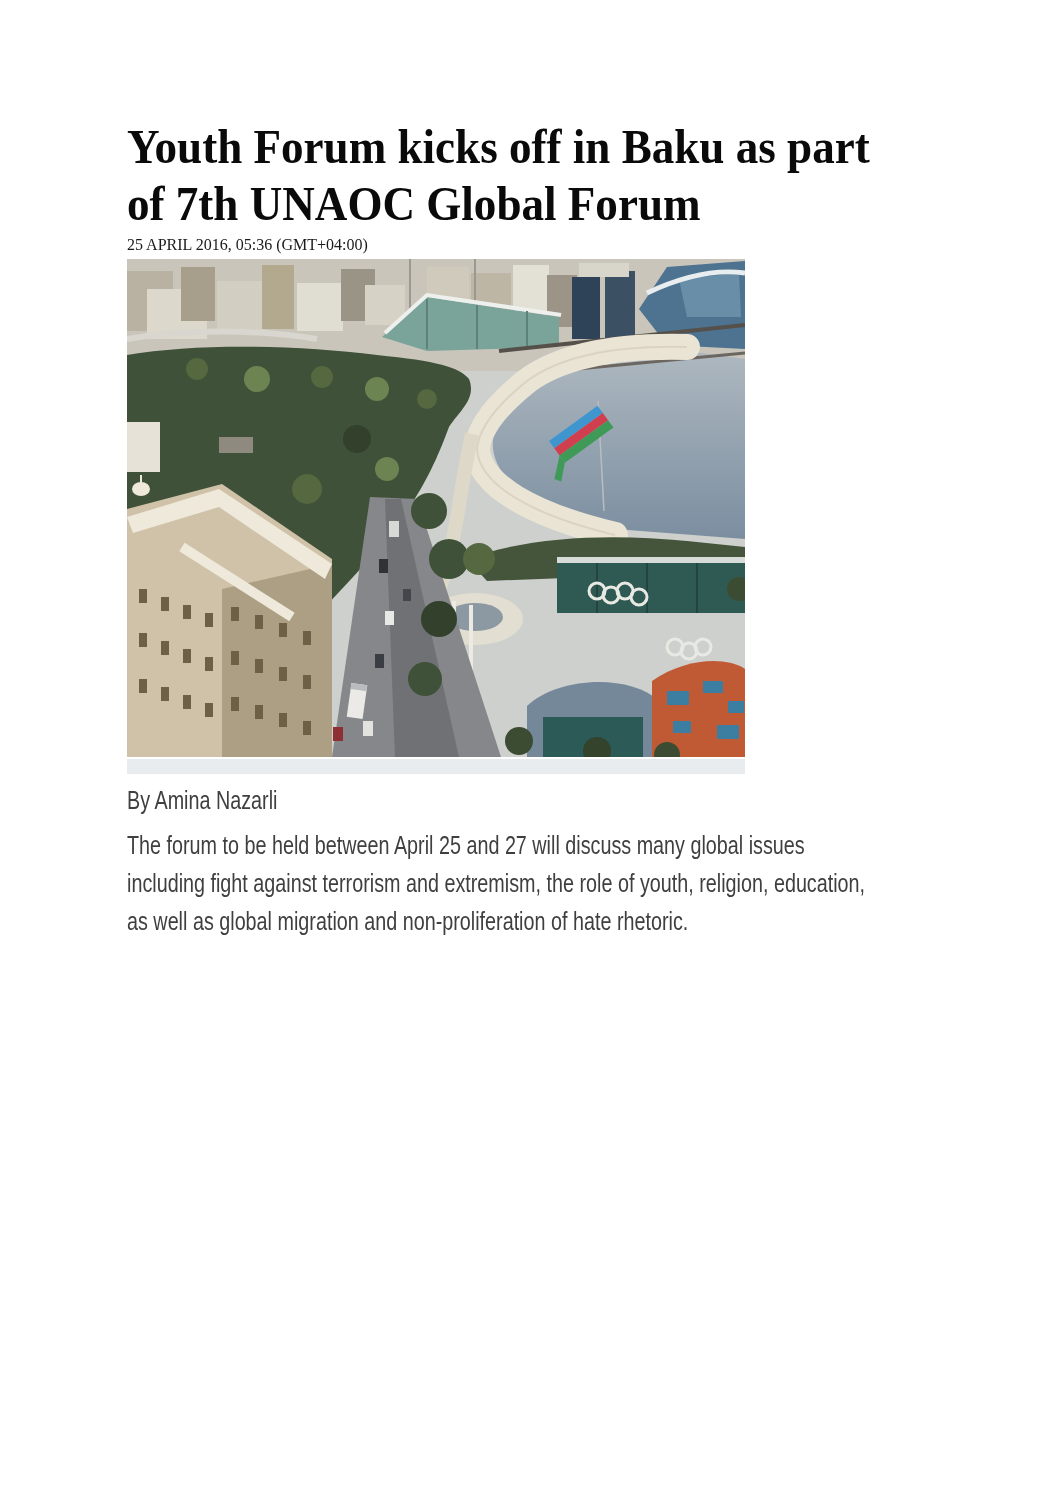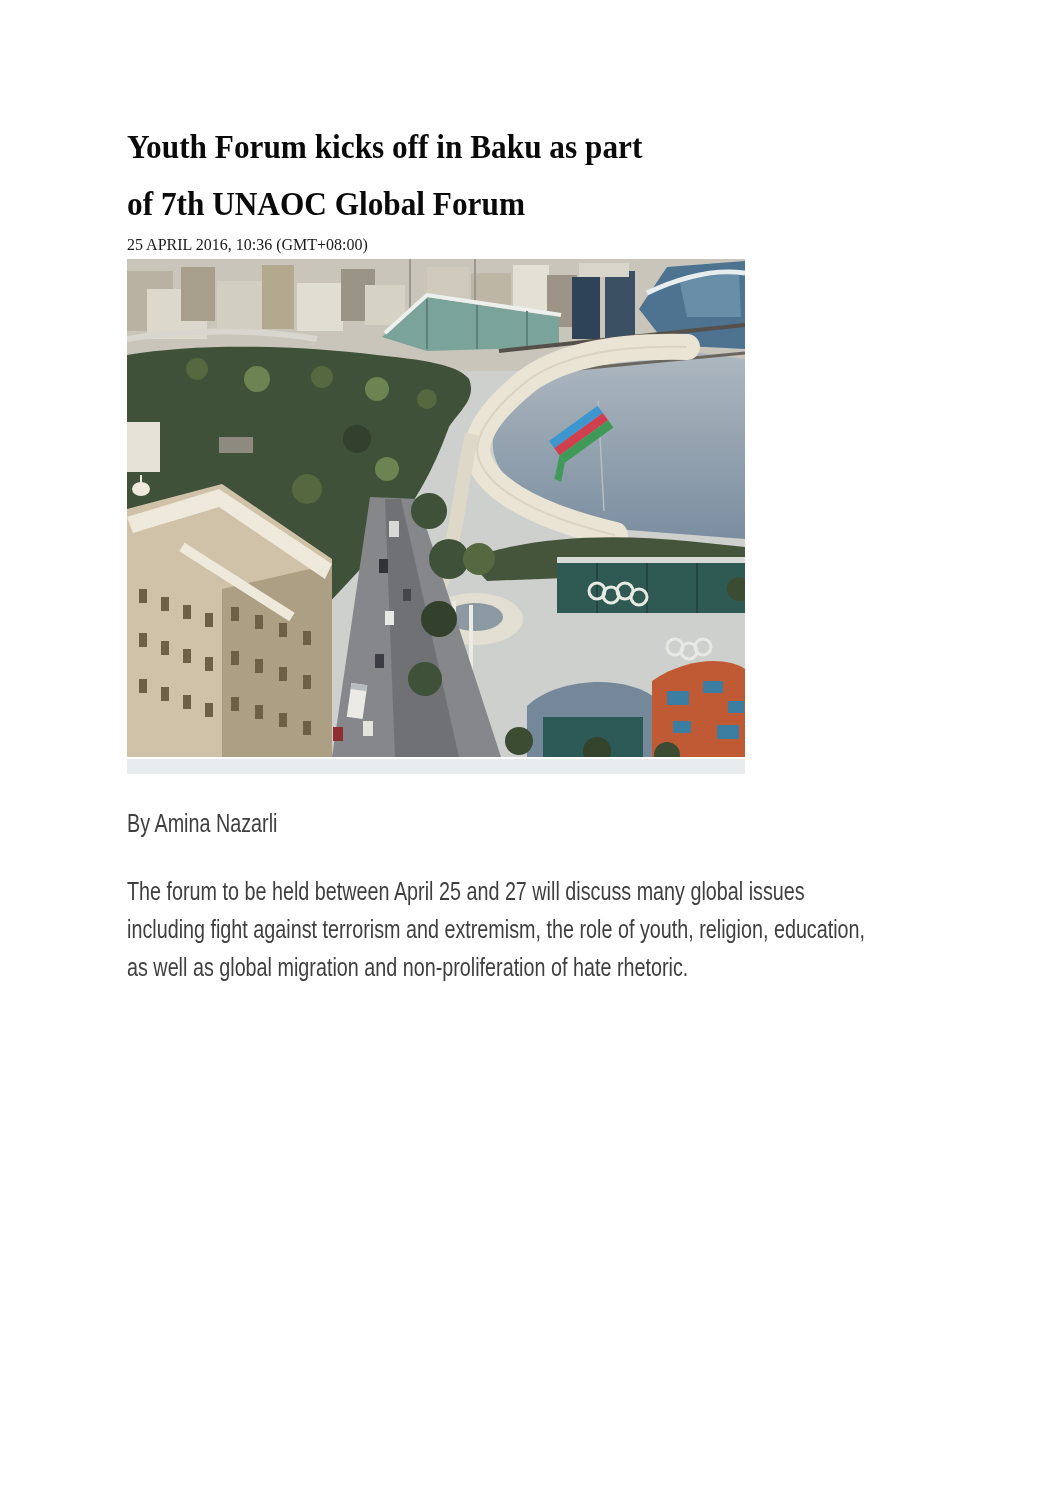--- a/index.html
+++ b/index.html
@@ -3,50 +3,50 @@
 <meta charset="utf-8">
 <style>
   html,body{margin:0;padding:0;background:#ffffff;}
   body{width:1058px;height:1497px;position:relative;overflow:hidden;
        font-family:"Liberation Sans",sans-serif;}
   .article{position:absolute;left:127px;top:0;width:860px;}
 
   
   .headline{margin:118px 0 0 0;color:#0a0a0a;
             font-family:"Liberation Serif",serif;font-weight:bold;
-            font-size:34px;line-height:57px;}
+            font-size:49px;line-height:57px;}
   .headline .tline{display:block;white-space:nowrap;
             transform:scaleX(0.92);transform-origin:0 50%;}
 
   
   .dateline{margin-top:3px;color:#1a1a1a;
             font-family:"Liberation Serif",serif;font-size:16px;line-height:19px;}
 
   
   .photo-fig{margin:5px 0 0 0;width:618px;}
   .photo-fig svg{display:block;}
   .caption-bar{width:618px;height:15px;margin-top:2px;background:var(--caption-bar,#e8ecef);}
 
   
   .byline{margin-top:47px;}
-  .para{margin-top:30px;}
+  .para{margin-top:7px;}
   .bline{display:block;white-space:nowrap;font-size:26px;line-height:38px;
          color:#3f3f3f;transform:scaleX(0.76);transform-origin:0 50%;}
 </style>
 </head>
 <body>
 
 <div class="article">
 
   <h1 class="headline">
     <span class="tline">Youth Forum kicks off in Baku as part</span>
     <span class="tline">of 7th UNAOC Global Forum</span>
   </h1>
 
-  <div class="dateline">25 APRIL 2016, 10:36 (GMT+08:00)</div>
+  <div class="dateline">25 APRIL 2016, 05:36 (GMT+04:00)</div>
 
   <figure class="photo-fig">
     <svg width="618" height="498" viewBox="0 0 618 498" role="img">
       <defs>
         <linearGradient id="waterGrad" x1="0" y1="0" x2="0" y2="1">
           <stop offset="0" stop-color="var(--water-light,#aeb8c0)"></stop>
           <stop offset="1" stop-color="var(--water-deep,#7b8ea0)"></stop>
         </linearGradient>
       </defs>
 

